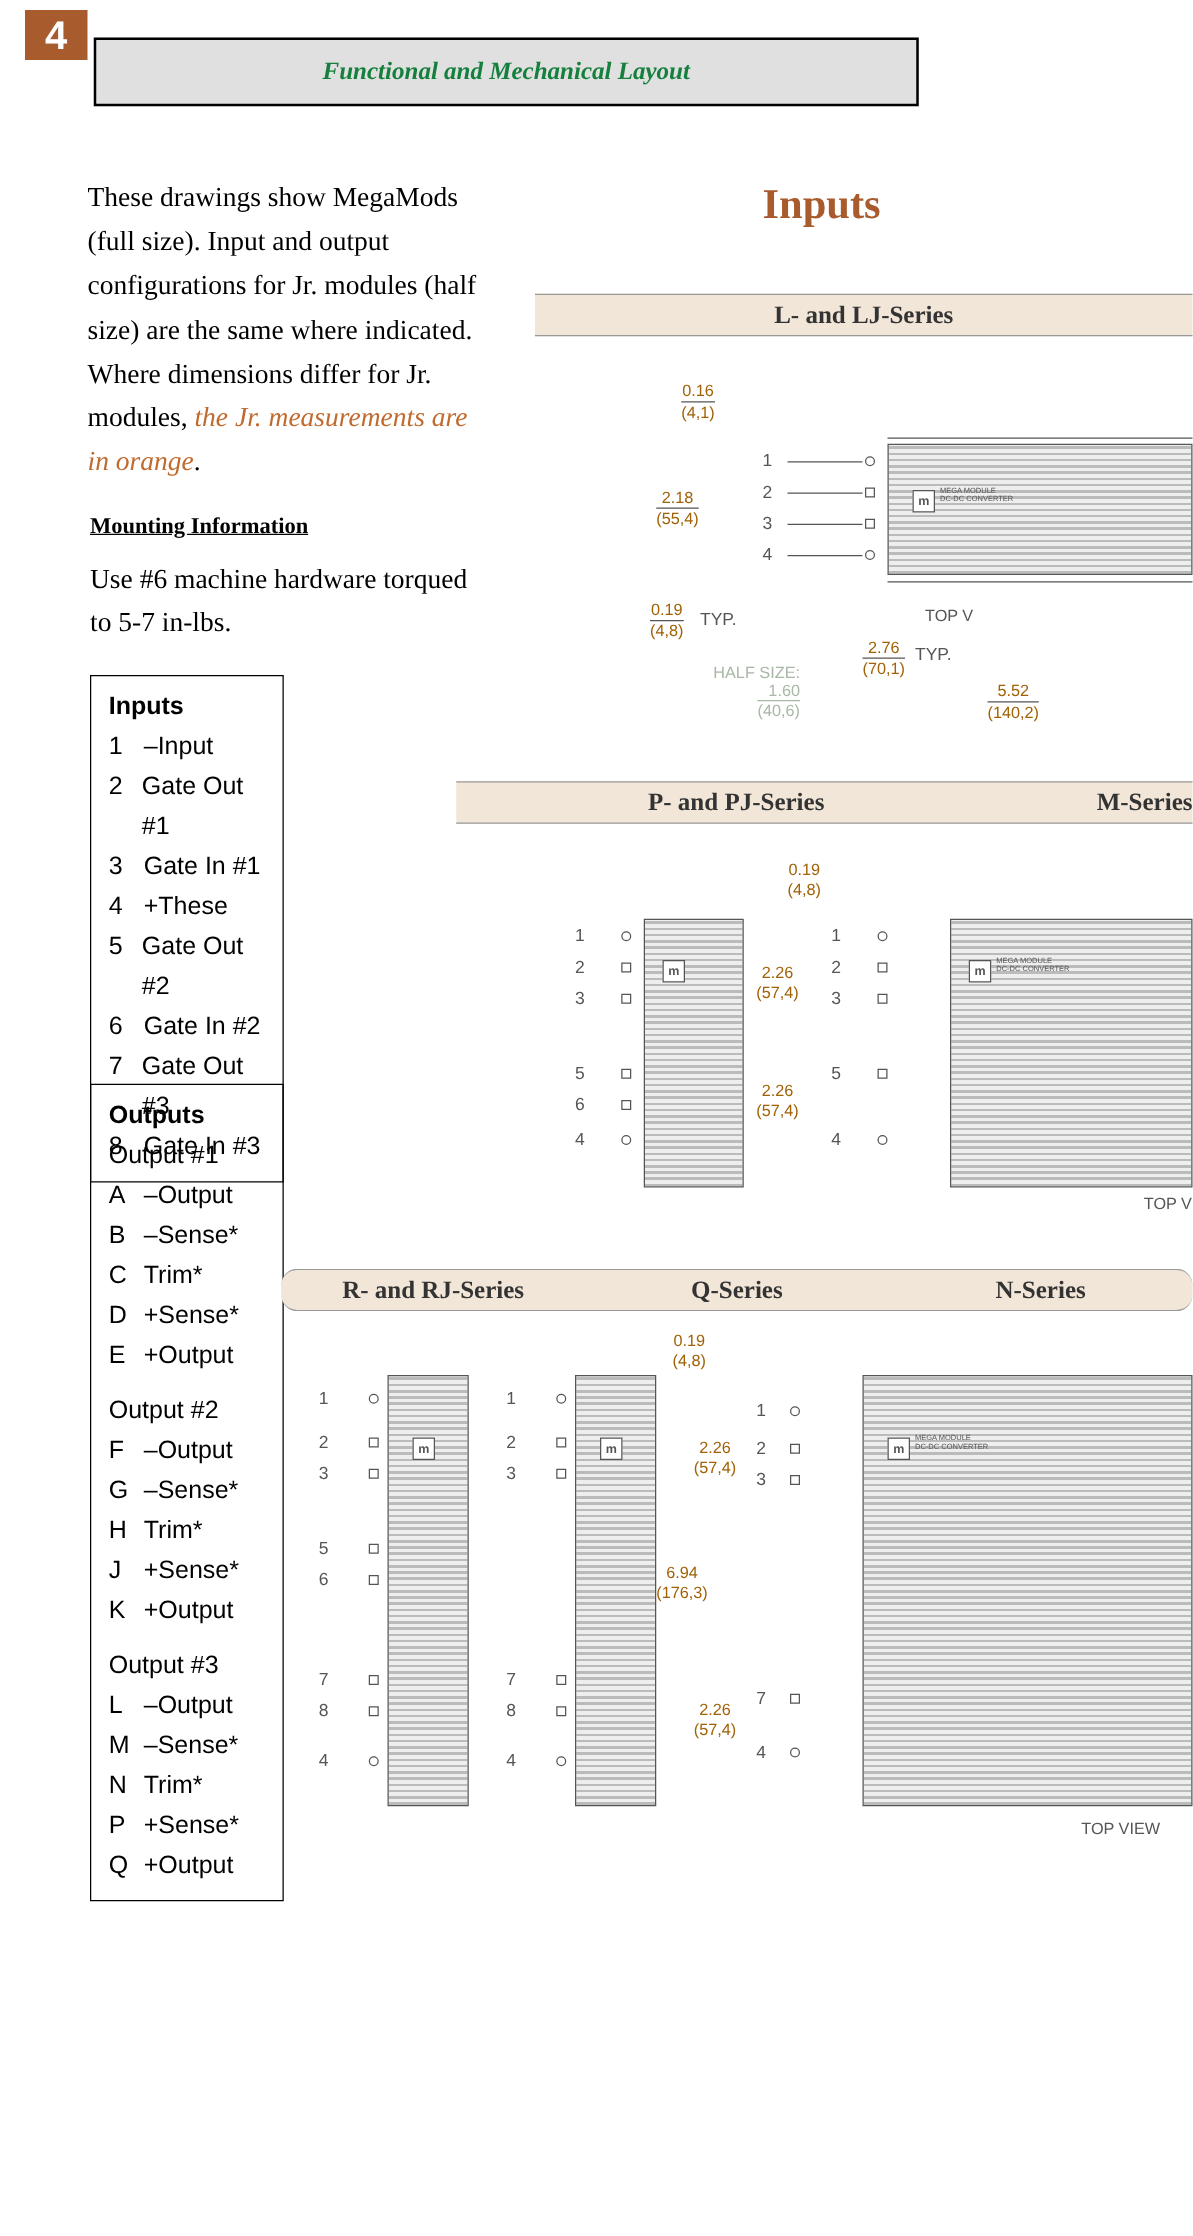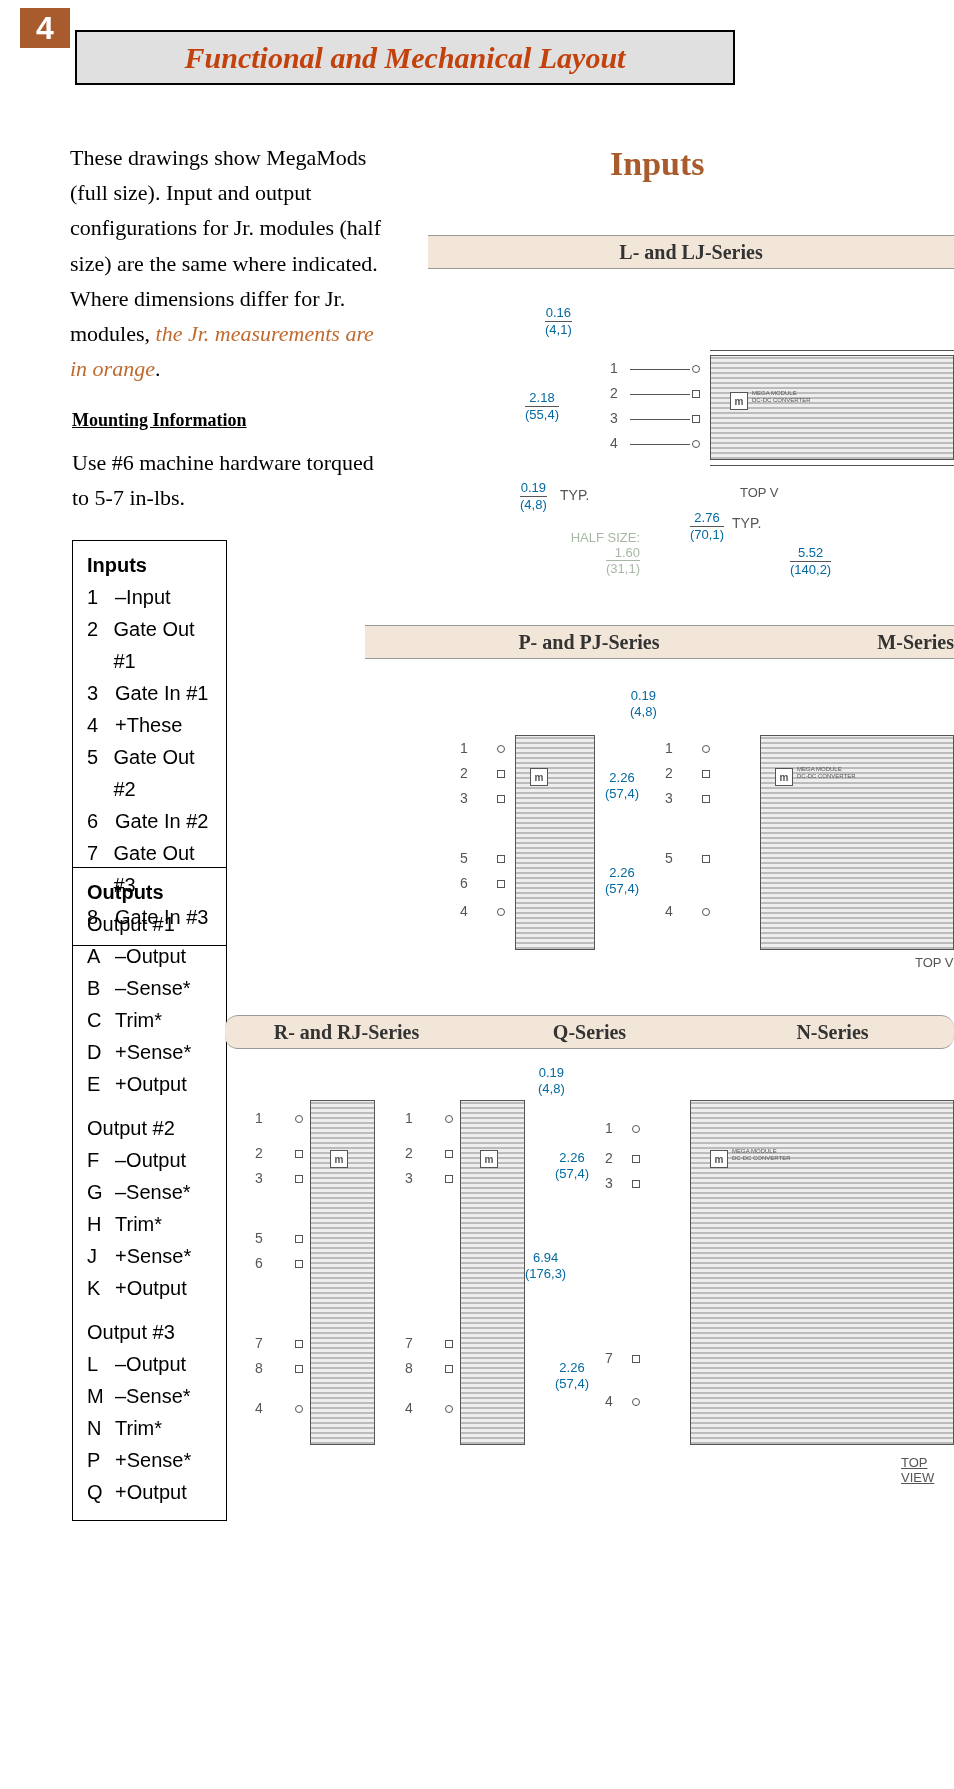--- a/index.html
+++ b/index.html
@@ -33,24 +33,24 @@
     left: 75px;
     width: 660px;
     height: 55px;
     background: #e0e0e0;
     border: 2px solid #000;
     display: flex;
     align-items: center;
     justify-content: center;
   }
   .title-bar-text {
-    color: #c2410c;
+    color: #15803d;
     font-style: italic;
     font-weight: bold;
-    font-size: 30px;
+    font-size: 20px;
   }
   .intro {
     position: absolute;
     top: 140px;
     left: 70px;
     width: 320px;
     font-size: 22px;
     line-height: 1.6;
   }
   .orange { color: #c06a2e; font-style: italic; }
@@ -111,21 +111,21 @@
   .bar-p span { flex: 1; text-align: right; }
   .bar-r { top: 1015px; left: 225px; width: 729px; border-radius: 13px; }
   .bar-r span { flex: 1; text-align: center; }
 
   
   .diag { position: absolute; font-family: Arial, sans-serif; font-size: 14px; color: #555; }
   .module-rect { background: repeating-linear-gradient(0deg, #bbb, #bbb 2px, #eee 2px, #eee 5px); border: 1px solid #555; position: absolute; }
   .pin-o { width: 8px; height: 8px; border: 1px solid #555; border-radius: 50%; background: #fff; position: absolute; }
   .pin-s { width: 8px; height: 8px; border: 1px solid #555; background: #fff; position: absolute; }
   .pinlabel { position: absolute; font-size: 14px; color: #555; }
-  .dim { position: absolute; font-size: 13px; color: #0369a1; text-align: center; line-height: 1.2; }
+  .dim { position: absolute; font-size: 13px; color: #a16207; text-align: center; line-height: 1.2; }
   .dim .mm { border-top: 1px solid #555; display: inline-block; }
   .halfsize { color: #a7b8a4; position: absolute; font-size: 13px; text-align: right; }
   .topview { position: absolute; font-size: 13px; color: #555; }
   .logo-box { position:absolute; width:18px; height:18px; border:1.5px solid #555; background:#fff; font-size:10px; display:flex; align-items:center; justify-content:center; font-weight:bold; }
   .stroke { position:absolute; background:#555; }
 </style>
 </head>
 <body>
 
 <div class="page-number">4</div>
@@ -287,21 +287,21 @@
   <div class="dim" style="left:115px; top:25px;"><span>0.16</span><br><span class="mm">(4,1)</span></div>
   <div class="dim" style="left:95px; top:110px;"><span>2.18</span><br><span class="mm">(55,4)</span></div>
   <div class="dim" style="left:90px; top:200px;"><span>0.19</span><br><span class="mm">(4,8)</span></div>
   <div class="pinlabel" style="left:130px; top:207px;">TYP.</div>
   <div class="dim" style="left:260px; top:230px;"><span>2.76</span><br><span class="mm">(70,1)</span></div>
   <div class="pinlabel" style="left:302px; top:235px;">TYP.</div>
   <div class="dim" style="left:360px; top:265px;"><span>5.52</span><br><span class="mm">(140,2)</span></div>
   <div class="halfsize" style="left:100px; top:250px; width:110px;">
     <div>HALF SIZE:</div>
     <div>1.60</div>
-    <div style="border-top:1px solid #a7b8a4; display:inline-block;">(31,1)</div>
+    <div style="border-top:1px solid #a7b8a4; display:inline-block;">(40,6)</div>
   </div>
   <div class="topview" style="left:310px; top:205px;">TOP V</div>
 </div>
 
 <div class="diag" style="top:680px; left:365px; width:589px; height:310px;">
 
   <div class="module-rect" style="left:150px; top:55px; width:80px; height:215px;"></div>
   <div class="logo-box" style="left:165px; top:88px;">m</div>
   <div class="pin-o" style="left:132px; top:65px;"></div>
   <div class="pin-s" style="left:132px; top:90px;"></div>
@@ -389,14 +389,14 @@
   <div class="pinlabel" style="left:380px; top:55px;">1</div>
   <div class="pinlabel" style="left:380px; top:85px;">2</div>
   <div class="pinlabel" style="left:380px; top:110px;">3</div>
   <div class="pinlabel" style="left:380px; top:285px;">7</div>
   <div class="pinlabel" style="left:380px; top:328px;">4</div>
 
   <div class="dim" style="left:313px; top:0px;"><span>0.19</span><br><span>(4,8)</span></div>
   <div class="dim" style="left:330px; top:85px;"><span>2.26</span><br><span>(57,4)</span></div>
   <div class="dim" style="left:300px; top:185px;"><span>6.94</span><br><span>(176,3)</span></div>
   <div class="dim" style="left:330px; top:295px;"><span>2.26</span><br><span>(57,4)</span></div>
-  <div class="topview" style="left:676px; top:390px;text-decoration:underline;">TOP VIEW</div>
+  <div class="topview" style="left:640px; top:390px;">TOP VIEW</div>
 </div>
 
 </body></html>

